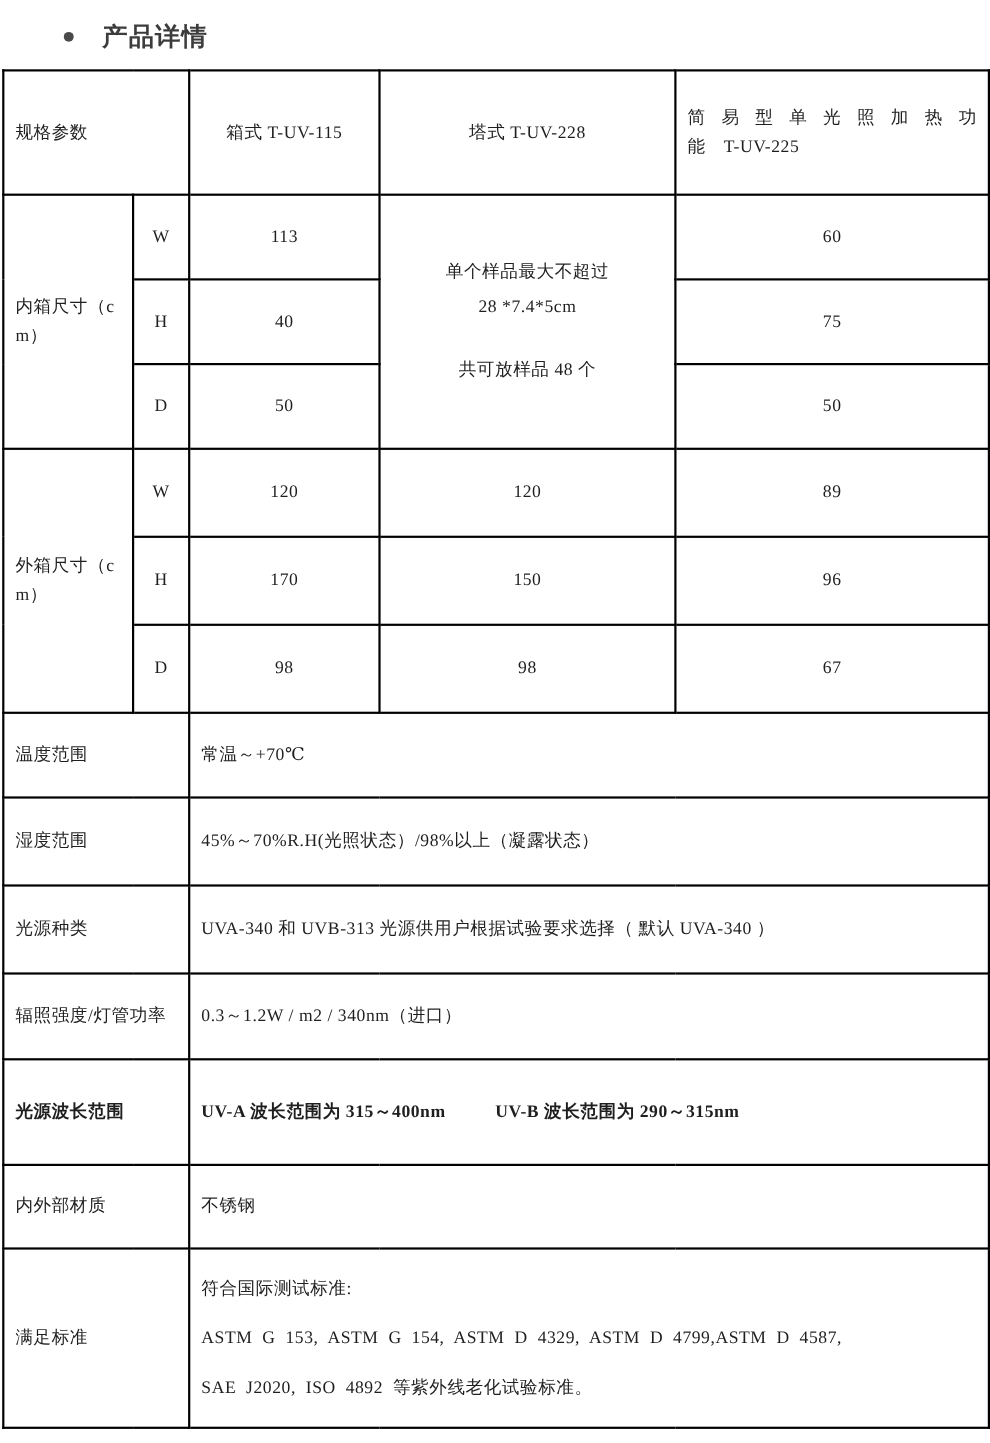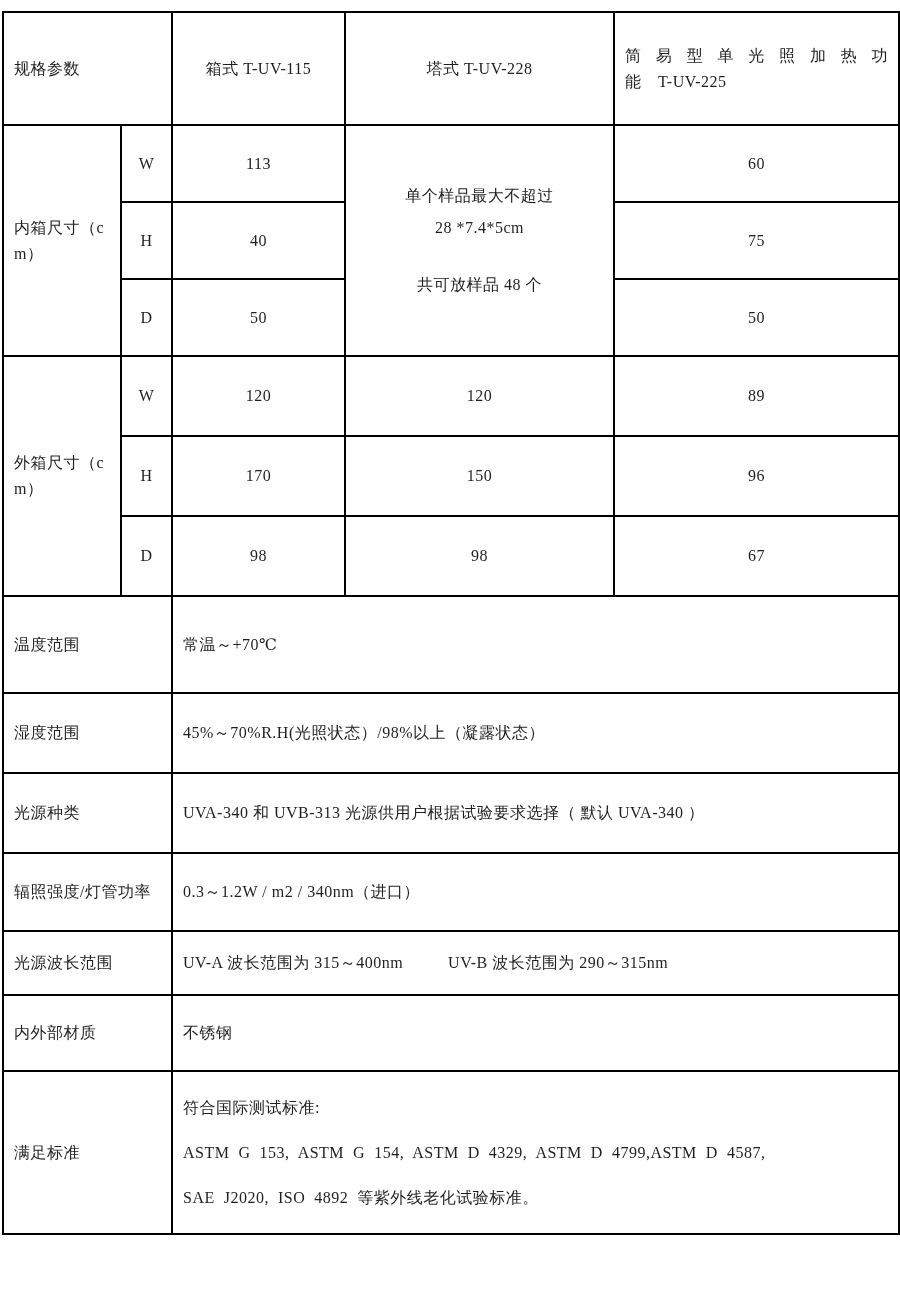--- a/index.html
+++ b/index.html
@@ -47,25 +47,25 @@
   }
   col.c-label  { width: 118px; }
   col.c-dim    { width: 51px;  }
   col.c-box    { width: 173px; }
   col.c-tower  { width: 269px; }
   col.c-simple { width: 285px; }
 
   tr.r-header  { height: 113px; }
   tr.r-sub     { height: 77px;  }
   tr.r-sub2    { height: 80px;  }
-  tr.r-temp    { height: 97px;  }
+  tr.r-temp    { height: 77px;  }
   tr.r-hum     { height: 80px;  }
   tr.r-light   { height: 80px;  }
   tr.r-irr     { height: 78px; }
-  tr.r-wave    { height: 64px;  }
+  tr.r-wave    { height: 96px; font-weight: bold;  }
   tr.r-mat     { height: 76px;  }
   tr.r-std     { height: 163px; }
 
   td.cell-center { text-align: center; }
   td.cell-left   { text-align: left; padding-left: 13px; }
   td.model-head  { text-align: center; }
   td.simple-head { text-align: left; padding: 6px 14px; line-height: 2.1; }
   .justify-line  { text-align: justify; text-align-last: justify; }
 
   td.tower-note { text-align: center; line-height: 1.5; border-radius: 14px; }
@@ -77,20 +77,24 @@
   .std-line   { display: block; white-space: pre-wrap; line-height: 1.5; }
   .std-line + .std-line { margin-top: 21px; }
 
   td.value-pre { white-space: pre-wrap; }
 </style>
 </head>
 <body>
 
 <div class="page">
 
+  <div class="title-row">
+    <span class="bullet"></span>
+    <span class="page-title">产品详情</span>
+  </div>
 
   <table class="spec">
     <colgroup>
       <col class="c-label">
         <col class="c-dim">
         <col class="c-box">
         <col class="c-tower">
         <col class="c-simple">
     </colgroup>
 

